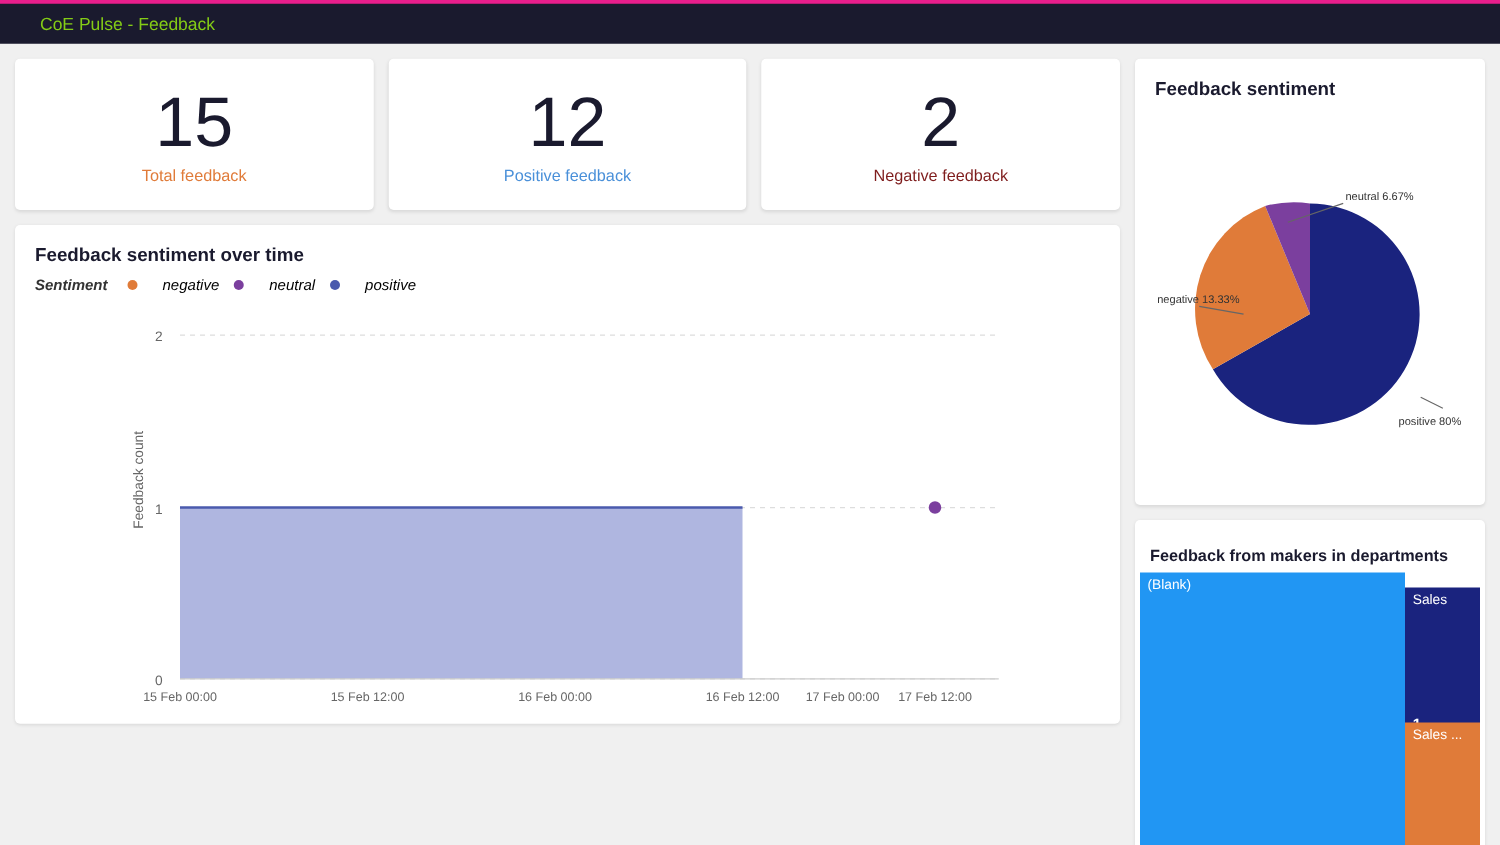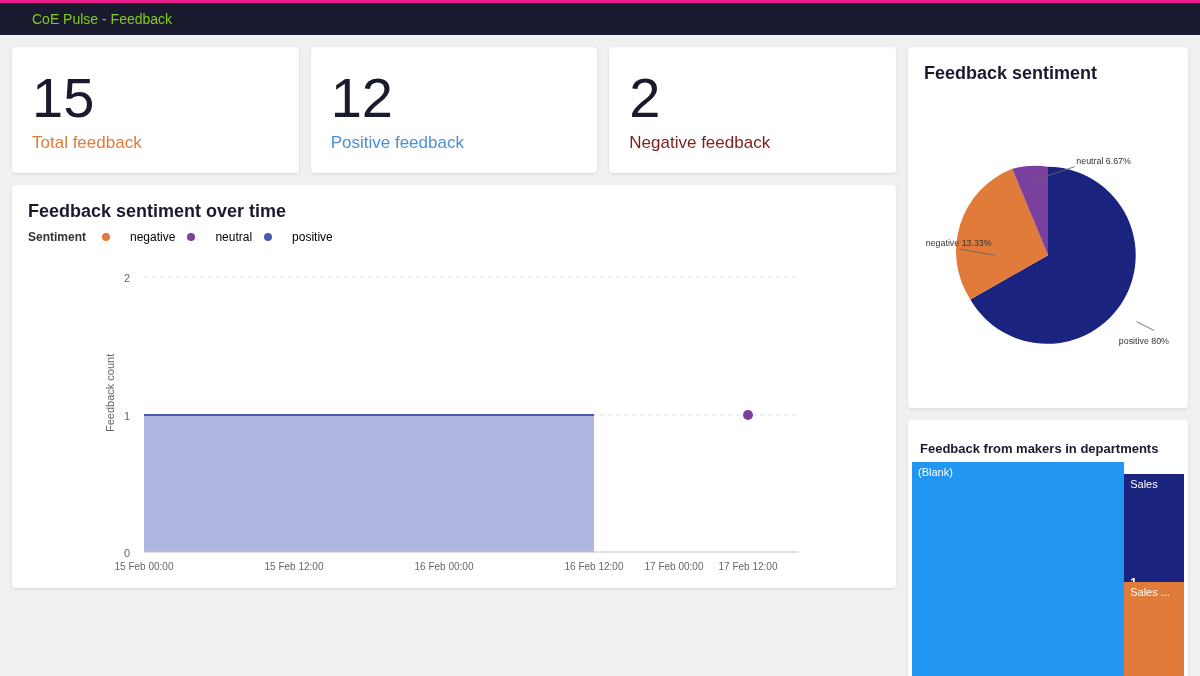--- a/index.html
+++ b/index.html
@@ -38,60 +38,62 @@
     .metrics-row {
       display: grid;
       grid-template-columns: repeat(3, 1fr);
       gap: 12px;
     }
 
     .metric-card {
       background: white;
       border-radius: 4px;
       padding: 20px;
+      text-align: center;
       box-shadow: 0 1px 3px rgba(0,0,0,0.1);
     }
 
     .metric-number {
       font-size: 56px;
       font-weight: 300;
       color: #1a1a2e;
       line-height: 1.1;
     }
 
     .metric-label {
-      font-size: 17px;
+      font-size: 13px;
       margin-top: 4px;
     }
 
     .metric-label.total { color: #e07b39; }
     .metric-label.positive { color: #4a90d9; }
     .metric-label.negative { color: #7f1d1d; }
 
     
     .chart-panel {
       background: white;
       border-radius: 4px;
       padding: 16px;
       box-shadow: 0 1px 3px rgba(0,0,0,0.1);
     }
 
     .chart-title {
-      font-size: 18px;
+      font-size: 15px;
       font-weight: 600;
       color: #1a1a2e;
       margin-bottom: 8px;
     }
 
     .legend {
       display: flex;
       align-items: flex-end;
       gap: 12px;
       margin-bottom: 8px;
       font-size: 12px;
+      font-style: italic;
     }
 
     .legend-label {
       font-weight: 600;
       color: #333;
       margin-right: 4px;
     }
 
     .legend-item {
       display: flex;

